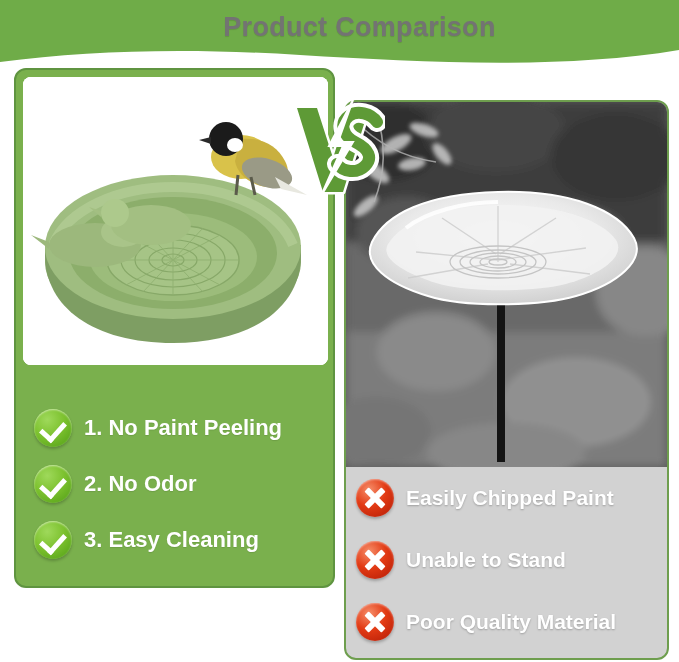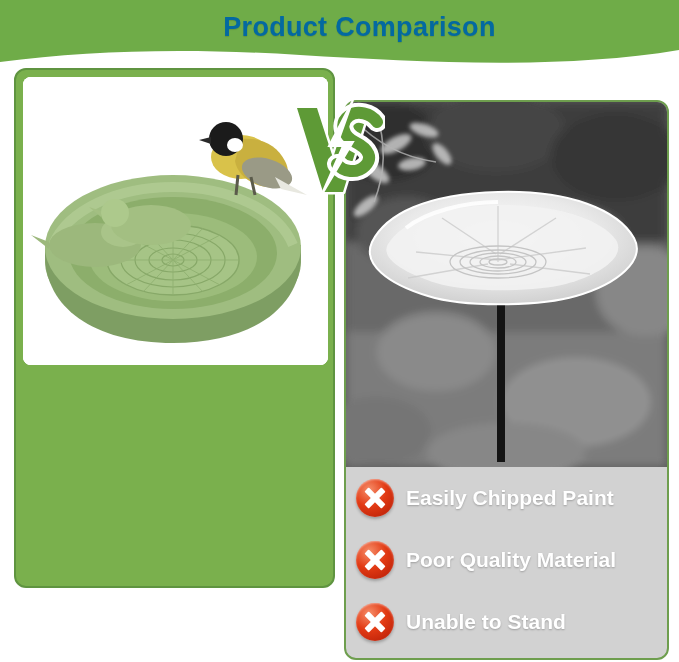--- a/index.html
+++ b/index.html
@@ -23,21 +23,21 @@
     left: 0; top: 0;
     width: 679px; height: 78px;
     overflow: hidden;
   }
   .header-svg { position: absolute; left: 0; top: 0; }
   .header-title {
     position: absolute;
     left: 0; top: 12px;
     width: 679px;
     text-align: center;
-    color: #0369a1;
+    color: #737373;
     font-size: 27px;
     font-weight: bold;
     letter-spacing: 0.3px;
     text-shadow: 0 1px 1px rgba(0,0,0,0.12);
     padding-left: 40px;
   }
 
   
   .left-card {
     position: absolute;
@@ -220,20 +220,34 @@
           <path d="M252,100 L284,118 L258,112 Z" fill="#E8E8E0"></path>
           <circle cx="203" cy="62" r="17" fill="#1B1B1B"></circle>
           <ellipse cx="212" cy="68" rx="8" ry="7" fill="#ffffff"></ellipse>
           <path d="M188,60 L176,63 L188,67 Z" fill="#2A2A2A"></path>
           <path d="M215,98 L213,118" stroke="#5B5B4B" stroke-width="3"></path>
           <path d="M228,100 L232,118" stroke="#5B5B4B" stroke-width="3"></path>
         </g>
       </svg>
     </div>
 
+    <div class="feature-list">
+      <div class="feature-row">
+        <span class="badge ok"></span>
+        <span class="feature-text">1. No Paint Peeling</span>
+      </div>
+      <div class="feature-row">
+        <span class="badge ok"></span>
+        <span class="feature-text">2. No Odor</span>
+      </div>
+      <div class="feature-row">
+        <span class="badge ok"></span>
+        <span class="feature-text">3. Easy Cleaning</span>
+      </div>
+    </div>
   </div>
 
   <div class="right-card">
 
     <div class="right-photo">
       <svg width="321" height="365" viewBox="0 0 321 365">
         <defs>
           <radialGradient id="glassG" cx="48%" cy="40%" r="62%">
             <stop offset="0%" stop-color="#FFFFFF"></stop>
             <stop offset="60%" stop-color="#E9E9E9"></stop>
@@ -303,25 +317,25 @@
       </svg>
     </div>
 
     <div class="con-list">
       <div class="con-row">
         <span class="badge bad"></span>
         <span class="con-text">Easily Chipped Paint</span>
       </div>
       <div class="con-row">
         <span class="badge bad"></span>
-        <span class="con-text">Poor Quality Material</span>
+        <span class="con-text">Unable to Stand</span>
       </div>
       <div class="con-row">
         <span class="badge bad"></span>
-        <span class="con-text">Unable to Stand</span>
+        <span class="con-text">Poor Quality Material</span>
       </div>
     </div>
   </div>
 
   <div class="vs-badge">
     <svg width="92" height="96" viewBox="0 0 92 96">
       <g>
         <path d="M4,8 L24,8 L40,58 L56,8 L76,8 L50,92 L30,92 Z" fill="#5E9A36" stroke="#FFFFFF" stroke-width="5" stroke-linejoin="round" paint-order="stroke"></path>
       </g>
       <g>

